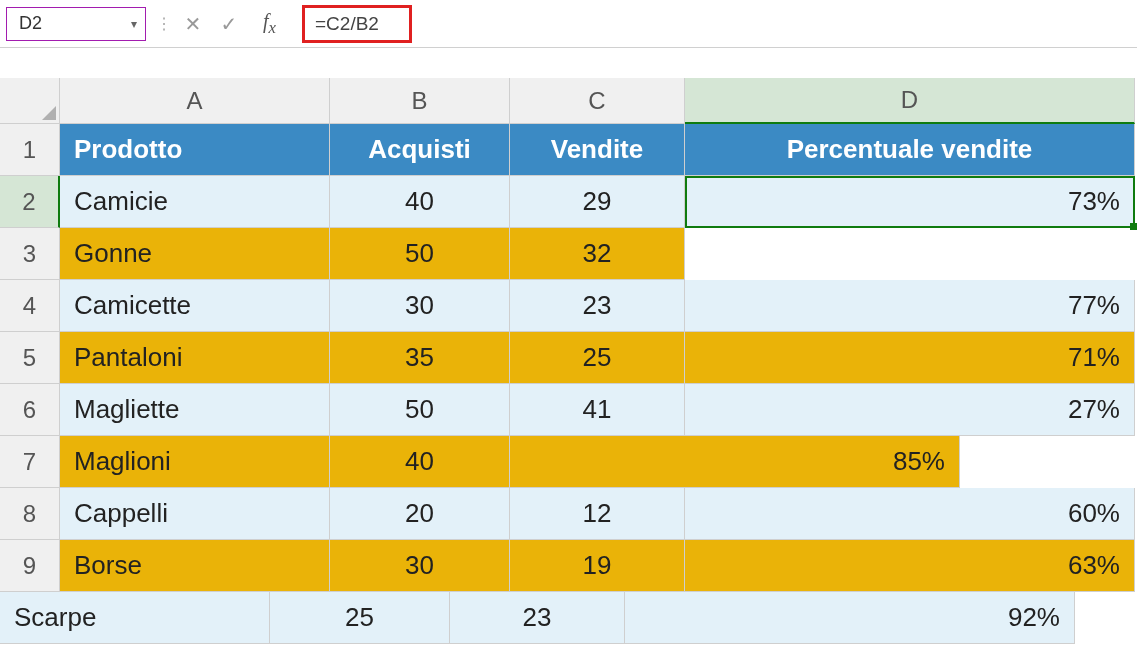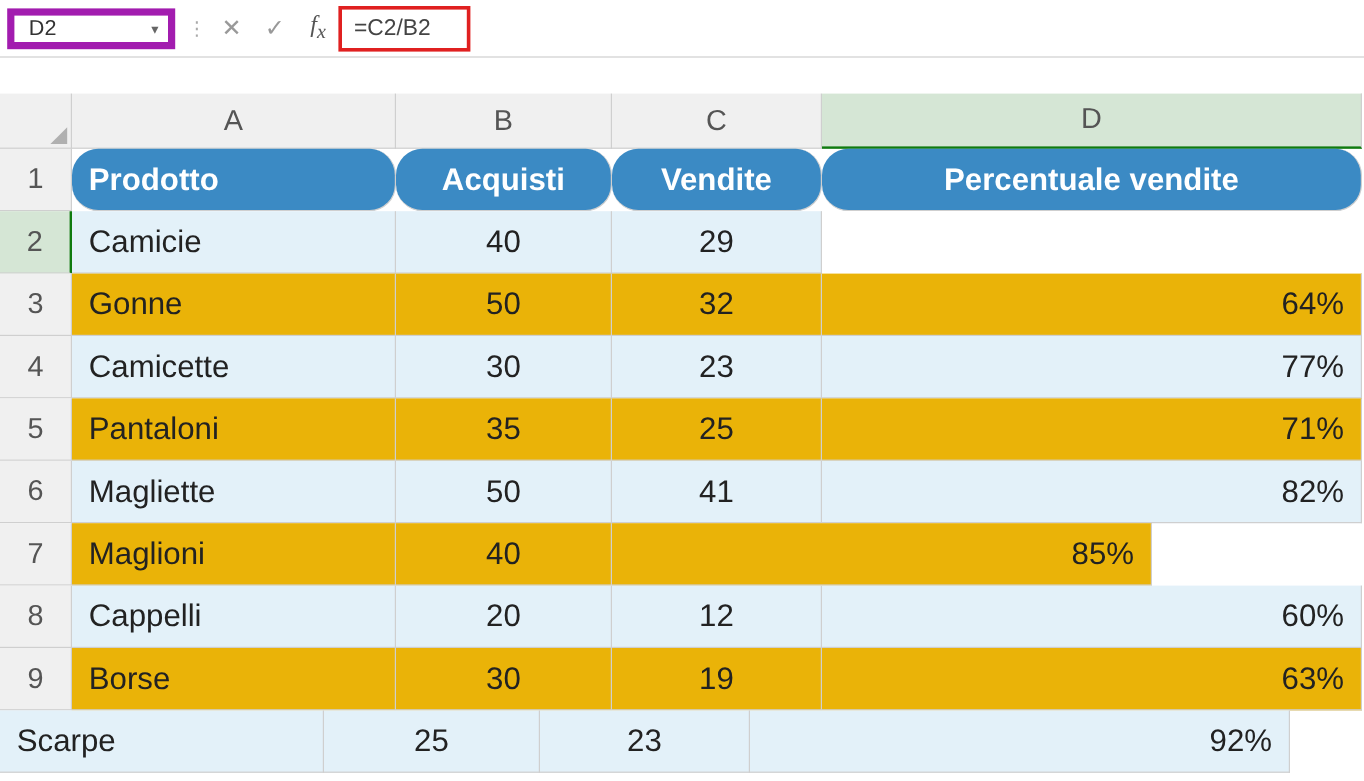--- a/index.html
+++ b/index.html
@@ -19,21 +19,21 @@
       display: flex;
       align-items: center;
       height: 48px;
       border-bottom: 1px solid #d0d0d0;
       background: #ffffff;
       padding: 0 6px;
     }
     .name-box {
       width: 140px;
       height: 34px;
-      border: 6px solid #a21caf;
+      border: 1px solid #a21caf;
       display: flex;
       align-items: center;
       justify-content: space-between;
       padding: 0 8px 0 12px;
       font-size: 18px;
       color: #333;
       background: #fff;
     }
     .name-box-dropdown {
       font-size: 12px;
@@ -54,23 +54,24 @@
       color: #999;
       cursor: pointer;
       width: 22px;
       text-align: center;
     }
     .fb-icon.fx {
       font-style: italic;
       color: #555;
       font-family: "Times New Roman", serif;
       font-size: 20px;
+      text-align: right;
     }
     .formula-input-wrap {
-      margin-left: 6px;
+      margin-left: 26px;
       border: 3px solid #e02020;
       height: 38px;
       display: flex;
       align-items: center;
       padding: 0 10px;
       min-width: 110px;
     }
     .formula-input {
       font-size: 19px;
       color: #444;
@@ -154,21 +155,20 @@
       align-items: center;
       padding: 0 14px;
       font-size: 26px;
       color: #222;
       background: #eab308;
     }
     .cell.header-cell {
       background: #3b8ac4;
       color: #fff;
       font-weight: 600;
-      border-radius: 22px;
     }
     .cell.alt {
       background: #e3f1f9;
     }
     .cell.text-left { justify-content: flex-start; }
     .cell.text-center { justify-content: center; }
     .cell.text-right { justify-content: flex-end; }
     .cell.selected {
       outline: 2px solid #0f7b0f;
       outline-offset: -2px;
@@ -222,28 +222,28 @@
     <div class="cell header-cell col-B text-center">Acquisti</div>
     <div class="cell header-cell col-C text-center">Vendite</div>
     <div class="cell header-cell col-D text-center">Percentuale vendite</div>
   </div>
 
   <div class="data-row">
     <div class="row-header selected">2</div>
     <div class="cell alt col-A text-left">Camicie</div>
     <div class="cell alt col-B text-center">40</div>
     <div class="cell alt col-C text-center">29</div>
+    <div class="cell alt col-D text-right selected">73%</div>
   </div>
 
   <div class="data-row">
     <div class="row-header">3</div>
     <div class="cell col-A text-left">Gonne</div>
     <div class="cell col-B text-center">50</div>
     <div class="cell col-C text-center">32</div>
-    <div class="cell col-D text-right">64%</div>
   </div>
 
   <div class="data-row">
     <div class="row-header">4</div>
     <div class="cell alt col-A text-left">Camicette</div>
     <div class="cell alt col-B text-center">30</div>
     <div class="cell alt col-C text-center">23</div>
     <div class="cell alt col-D text-right">77%</div>
   </div>
 
@@ -253,21 +253,21 @@
     <div class="cell col-B text-center">35</div>
     <div class="cell col-C text-center">25</div>
     <div class="cell col-D text-right">71%</div>
   </div>
 
   <div class="data-row">
     <div class="row-header">6</div>
     <div class="cell alt col-A text-left">Magliette</div>
     <div class="cell alt col-B text-center">50</div>
     <div class="cell alt col-C text-center">41</div>
-    <div class="cell alt col-D text-right">82%</div>
+    <div class="cell alt col-D text-right">27%</div>
   </div>
 
   <div class="data-row">
     <div class="row-header">7</div>
     <div class="cell col-A text-left">Maglioni</div>
     <div class="cell col-B text-center">40</div>
     <div class="cell col-D text-right">85%</div>
   </div>
 
   <div class="data-row">

